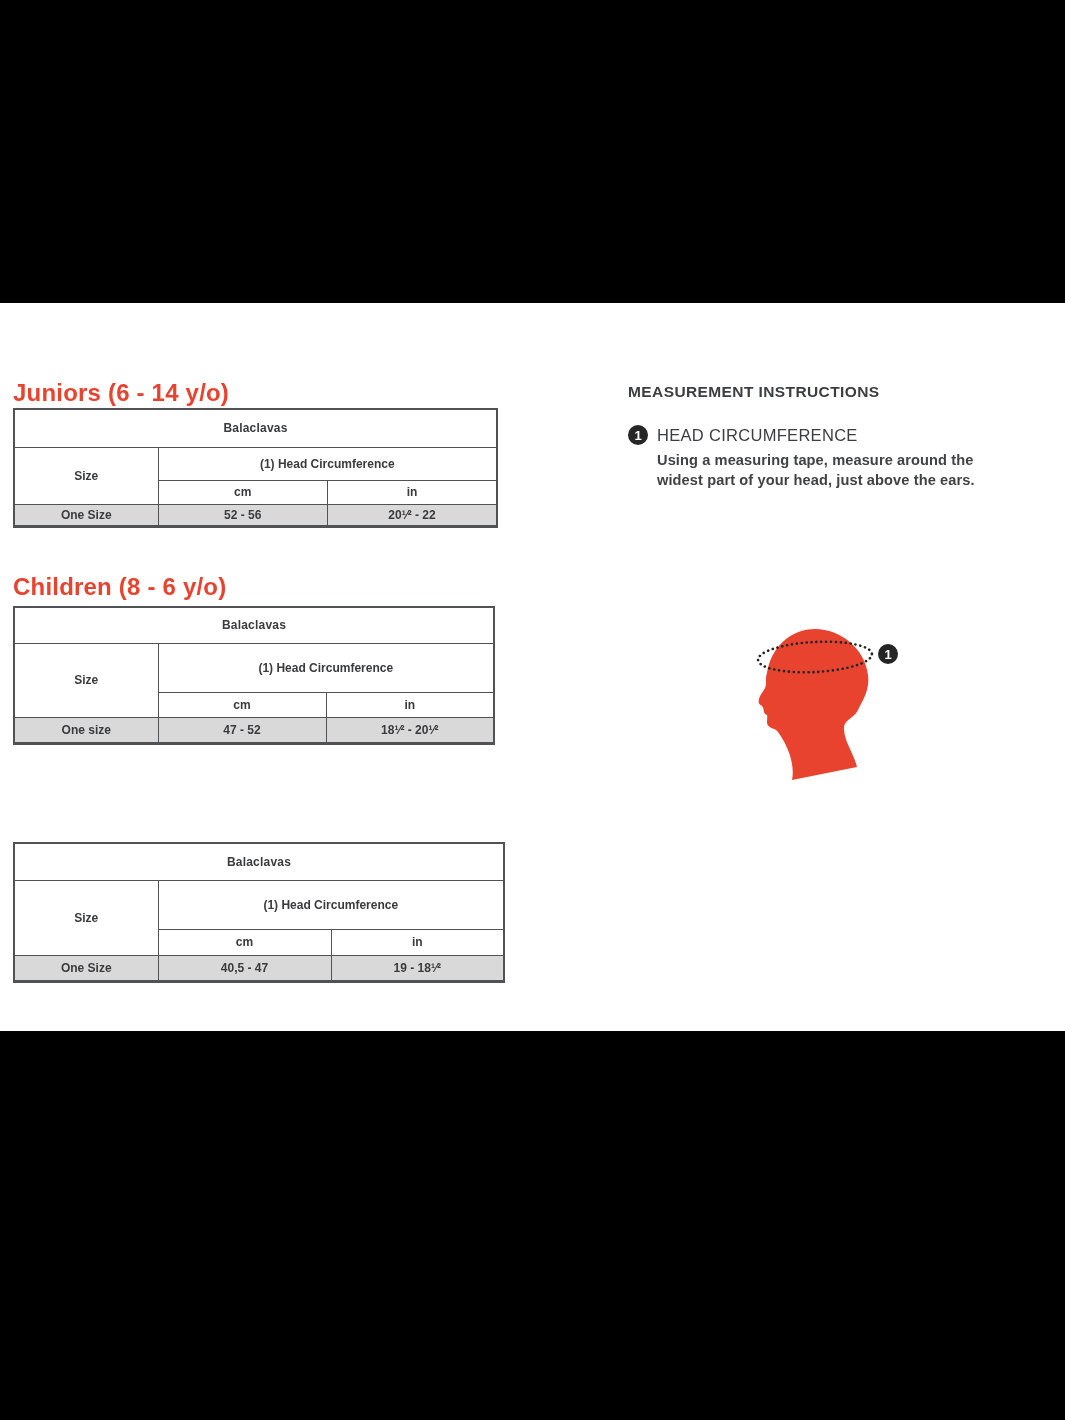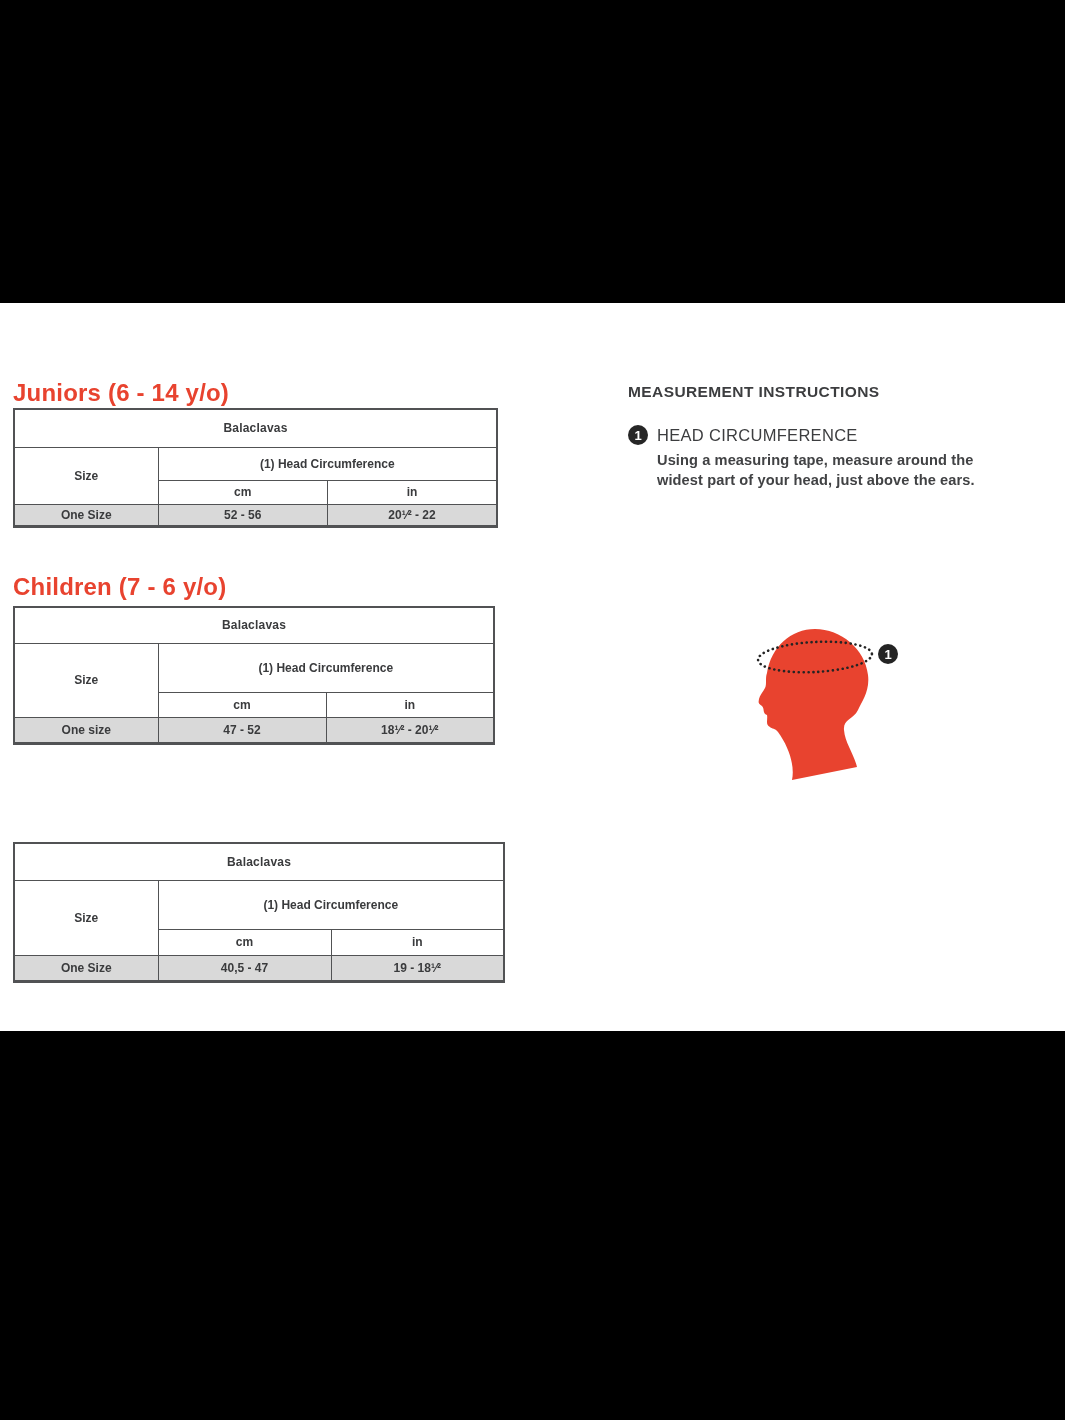--- a/index.html
+++ b/index.html
@@ -95,21 +95,21 @@
     <td>in</td>
   </tr>
   <tr class="r4 data-row">
     <td>One Size</td>
     <td>52 - 56</td>
     <td>20¹⁄² - 22</td>
   </tr>
 </tbody>
   </table>
 
-<div class="section-heading" style="top:573px;">Children (7 - 6 y/o)</div>
+<div class="section-heading" style="top:573px;">Children (8 - 6 y/o)</div>
 <table class="size-table t2" style="top:606px;width:482px;">
   <colgroup>
       <col style="width:144px">
       <col>
       <col>
     </colgroup>
   <tbody>
       <tr class="r1">
         <td class="product-cell" colspan="3">Balaclavas</td>
       </tr>

